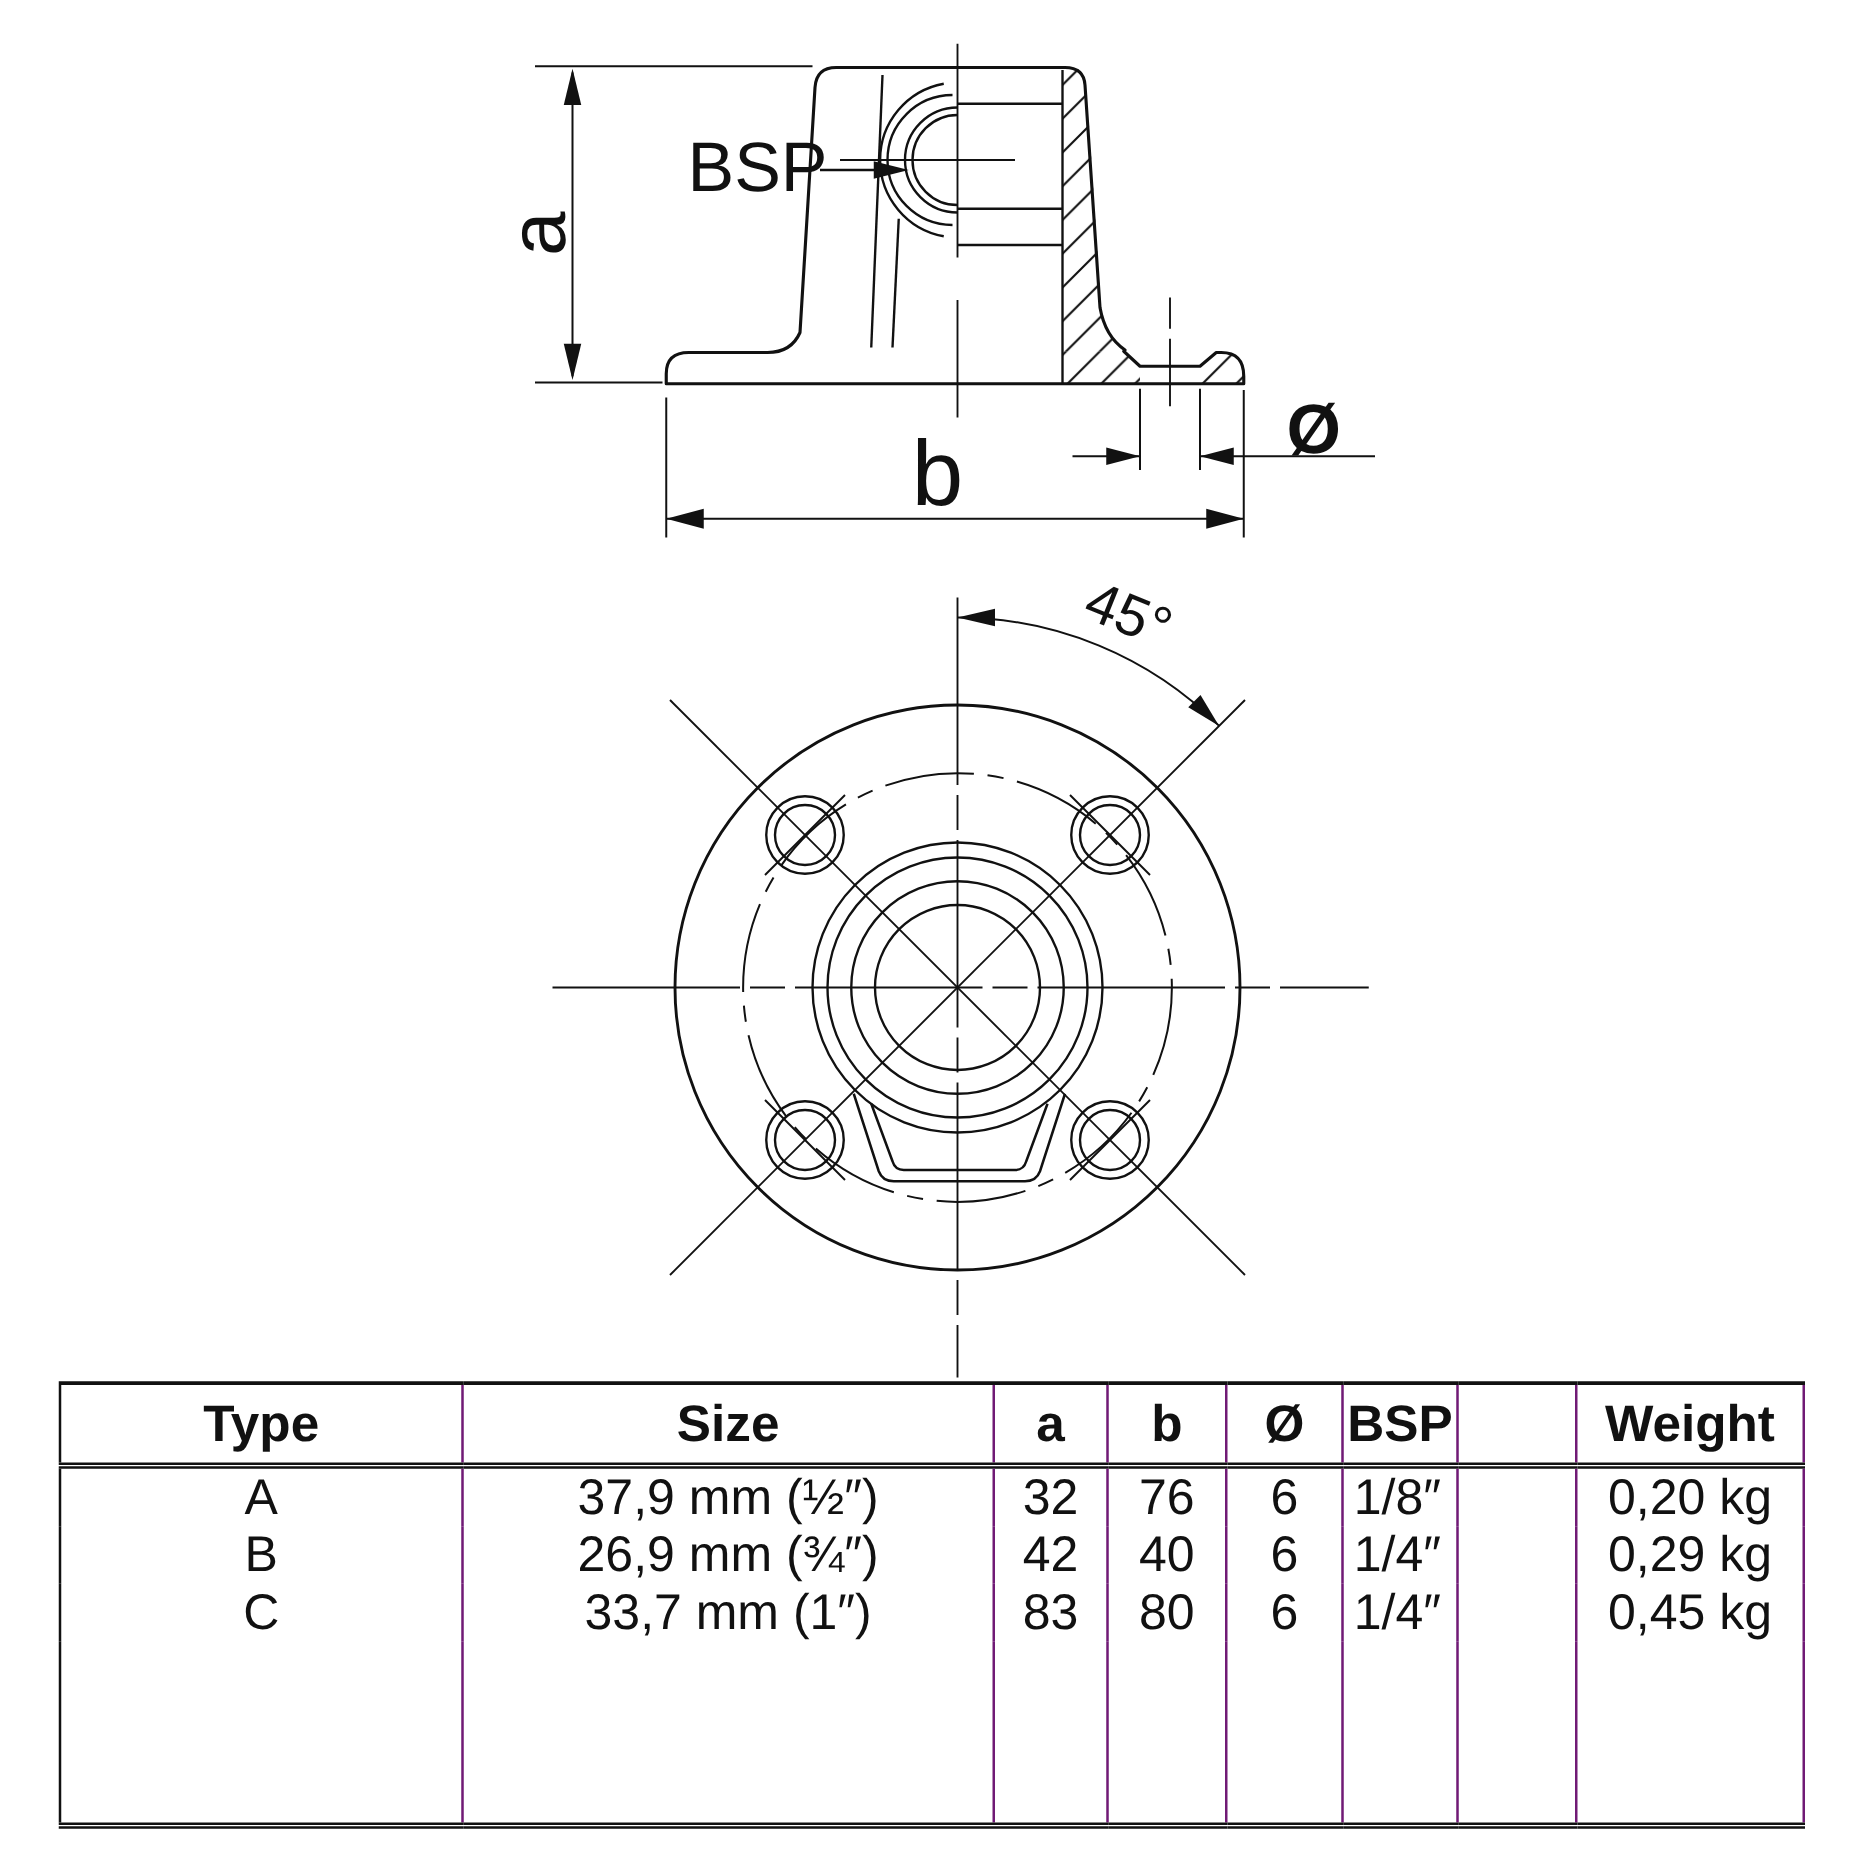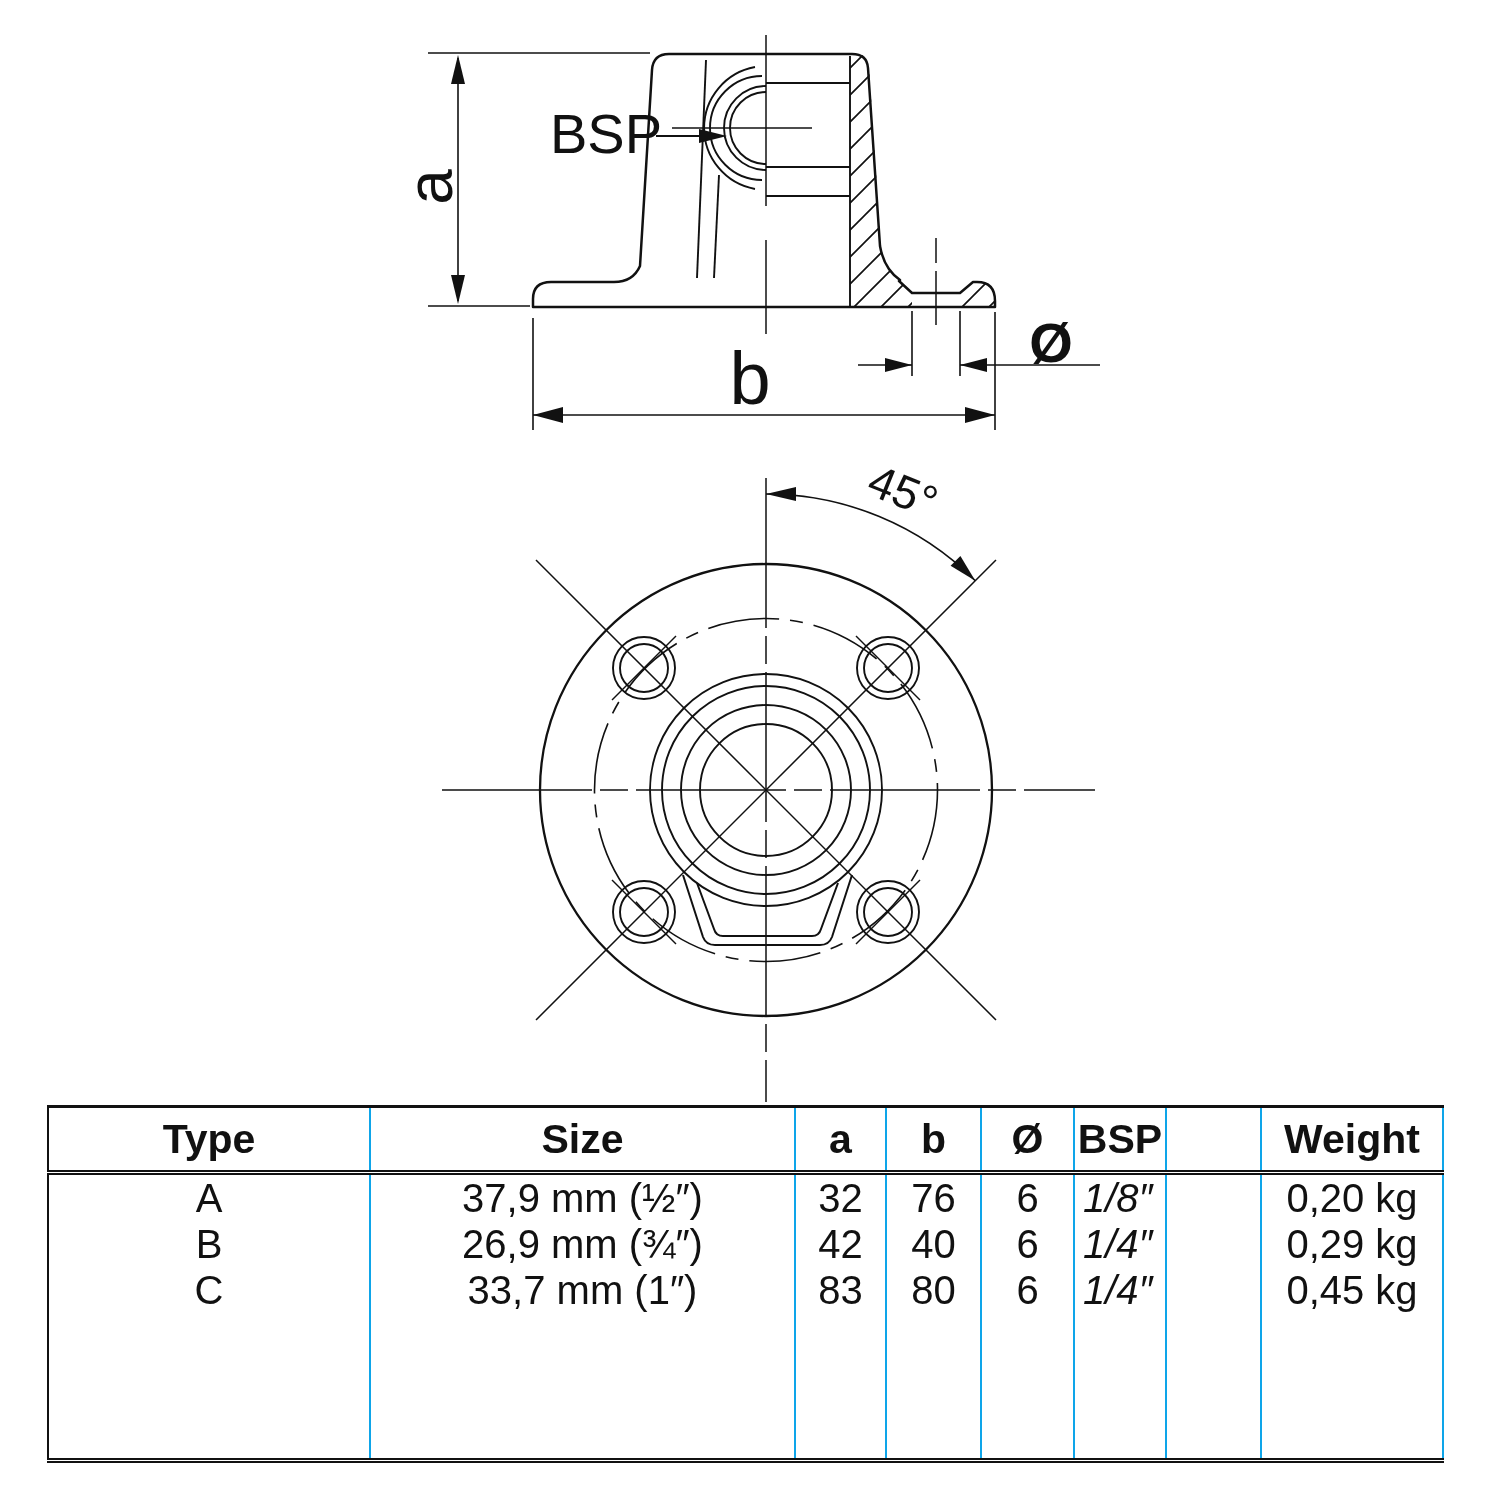--- a/index.html
+++ b/index.html
@@ -19,41 +19,41 @@
   .spec-table {
     position: absolute;
     left: 47px; top: 1105px;
     width: 1395px; height: 353px;
     border-collapse: collapse;
     table-layout: fixed;
     color: #111;
   }
   .spec-table th, .spec-table td {
     border-left: 2px solid #111;
-    border-right: 2px solid #0ea5e9;
+    border-right: 2px solid #701a75;
     padding: 0;
     text-align: center;
     overflow: hidden;
     white-space: nowrap;
   }
   .spec-table thead th {
     border-top: 3px solid #111;
     border-bottom: 5px double #111;
     height: 62px;
     font-size: 41px;
     font-weight: bold;
     vertical-align: middle;
   }
   .spec-table tbody td {
     font-size: 40px;
     font-weight: normal;
     height: 46px;
     vertical-align: middle;
   }
-  .spec-table td.bsp-cell { text-align: left; padding-left: 8px; font-style: italic; }
+  .spec-table td.bsp-cell { text-align: left; padding-left: 8px; }
   .spec-table tr.filler-row td {
     height: 145px;
     border-bottom: 5px double #111;
   }
 </style>
 </head>
 <body>
 
 <div id="canvas">
 

